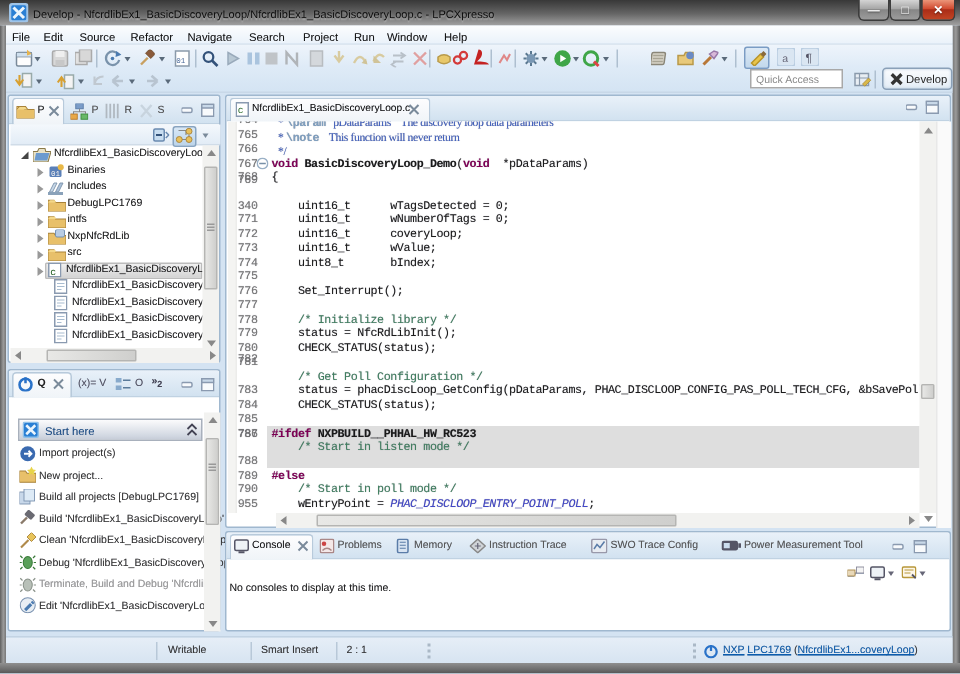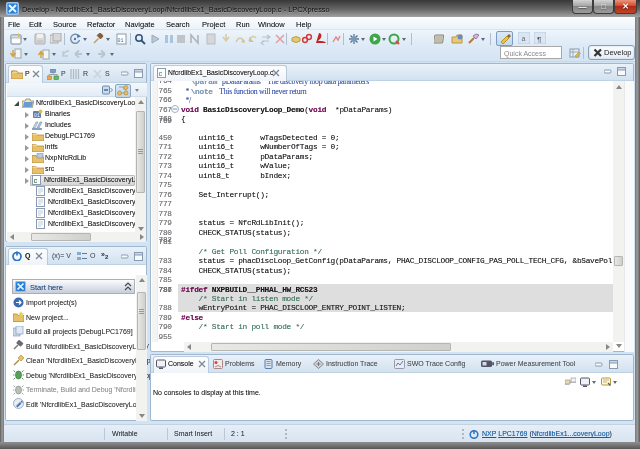--- a/index.html
+++ b/index.html
@@ -509,42 +509,42 @@
   <div class="abs" id="codewrap" style="left:1px;top:17px;width:461px;height:261px;overflow:hidden;background:#fff;">
       <div class="abs" style="left:0;top:0;width:6px;height:261px;background:#f4f4f2;border-right:1px solid #ececea;"></div>
     <div class="abs" style="left:26px;top:203.1px;width:436px;height:28.4px;background:#dedede;"></div>
     <div id="code" class="abs" style="left:0;top:-3.8px;width:403px;height:266px;">
 <div class="ln" style="top:0.00px">764</div><div class="cl" style="top:0.00px"> <span class="doc">* </span><span class="dtag">\param</span><span class="doc">   pDataParams    The discovery loop data parameters</span></div>
 <div class="ln" style="top:9.47px">765</div><div class="cl" style="top:9.47px"> <span class="doc">* </span><span class="dtag">\note</span><span class="doc">    This function will never return</span></div>
 <div class="ln" style="top:18.94px">766</div><div class="cl" style="top:18.94px"> <span class="doc">*/</span></div>
 <div class="ln" style="top:28.41px">767</div><div class="cl" style="top:28.41px"><span class="kw">void</span> <span class="fnb">BasicDiscoveryLoop_Demo</span>(<span class="kw">void</span>  *pDataParams)</div>
 <div class="ln" style="top:37.88px">768</div><div class="cl" style="top:37.88px">{</div>
 <div class="ln" style="top:40px">769</div>
-<div class="ln" style="top:56.82px">450</div><div class="cl" style="top:56.82px">    uint16_t      wTagsDetected = 0;</div>
+<div class="ln" style="top:56.82px">340</div><div class="cl" style="top:56.82px">    uint16_t      wTagsDetected = 0;</div>
 <div class="ln" style="top:66.29px">771</div><div class="cl" style="top:66.29px">    uint16_t      wNumberOfTags = 0;</div>
-<div class="ln" style="top:75.76px">772</div><div class="cl" style="top:75.76px">    uint16_t      pDataParams;</div>
+<div class="ln" style="top:75.76px">772</div><div class="cl" style="top:75.76px">    uint16_t      coveryLoop;</div>
 <div class="ln" style="top:85.23px">773</div><div class="cl" style="top:85.23px">    uint16_t      wValue;</div>
 <div class="ln" style="top:94.70px">774</div><div class="cl" style="top:94.70px">    uint8_t       bIndex;</div>
 <div class="ln" style="top:104.17px">775</div><div class="cl" style="top:104.17px"></div>
 <div class="ln" style="top:113.64px">776</div><div class="cl" style="top:113.64px">    Set_Interrupt();</div>
 <div class="ln" style="top:123.11px">777</div><div class="cl" style="top:123.11px"></div>
-<div class="ln" style="top:132.58px">778</div>
+<div class="ln" style="top:132.58px">778</div><div class="cl" style="top:132.58px">    <span class="cmt">/* Initialize library */</span></div>
 <div class="ln" style="top:142.05px">779</div><div class="cl" style="top:142.05px">    status = NfcRdLibInit();</div>
 <div class="ln" style="top:151.52px">780</div><div class="cl" style="top:151.52px">    CHECK_STATUS(status);</div>
 <div class="ln" style="top:160.99px">781</div><div class="cl" style="top:160.99px"></div>
 <div class="ln" style="top:159px">782</div><div class="cl" style="top:170.46px">    <span class="cmt">/* Get Poll Configuration */</span></div>
 <div class="ln" style="top:179.93px">783</div><div class="cl" style="top:179.93px">    status = phacDiscLoop_GetConfig(pDataParams, PHAC_DISCLOOP_CONFIG_PAS_POLL_TECH_CFG, &amp;bSavePollTechCfg);</div>
 <div class="ln" style="top:189.40px">784</div><div class="cl" style="top:189.40px">    CHECK_STATUS(status);</div>
 <div class="ln" style="top:198.87px">785</div><div class="cl" style="top:198.87px"></div>
 <div class="ln" style="top:208.34px">786</div><div class="cl" style="top:208.34px"><span class="dir">#ifdef</span><span class="fnb"> NXPBUILD__PHHAL_HW_RC523</span></div>
 <div class="ln" style="top:209px">787</div><div class="cl" style="top:217.81px">    <span class="cmt">/* Start in listen mode */</span></div>
-<div class="ln" style="top:227.28px">788</div><div class="cl" style="top:227.28px">    wEntryPoint = PHAC_DISCLOOP_ENTRY_POINT_LISTEN;</div>
+<div class="ln" style="top:227.28px">788</div>
 <div class="ln" style="top:236.75px">789</div><div class="cl" style="top:236.75px"><span class="dir">#else</span></div>
 <div class="ln" style="top:246.22px">790</div><div class="cl" style="top:246.22px">    <span class="cmt">/* Start in poll mode */</span></div>
-<div class="ln" style="top:255.69px">955</div>
+<div class="ln" style="top:255.69px">955</div><div class="cl" style="top:255.69px">    wEntryPoint = <span class="enum">PHAC_DISCLOOP_ENTRY_POINT_POLL</span>;</div>
 </div>
   </div>
 
   <svg class="abs" style="left:20px;top:41px" width="8" height="8">
       <circle cx="4" cy="4" r="3.5" fill="#fff" stroke="#9ab0c6"></circle>
       <path d="M1.8 4 h4.4" stroke="#7890a8" stroke-width="1"></path>
     </svg>
 
   <div class="sbtrack" style="left:462px;top:17px;width:11px;height:261px;"></div>
   <div class="arr" style="left:465px;top:21px;border-left:3px solid transparent;border-right:3px solid transparent;border-bottom:4px solid #888;"></div>

